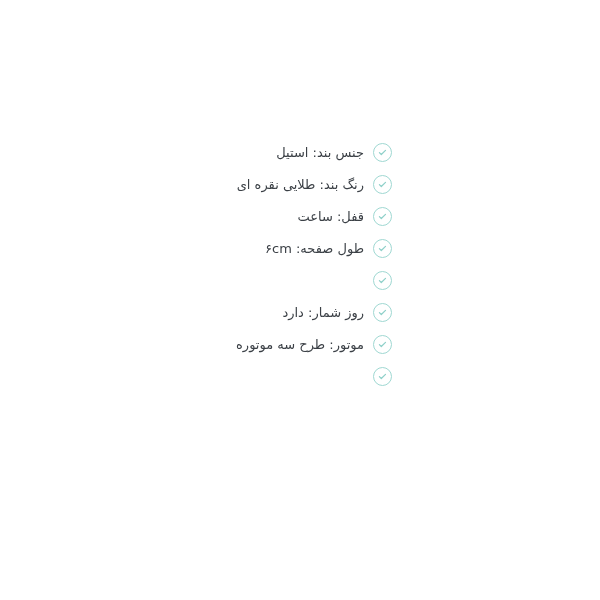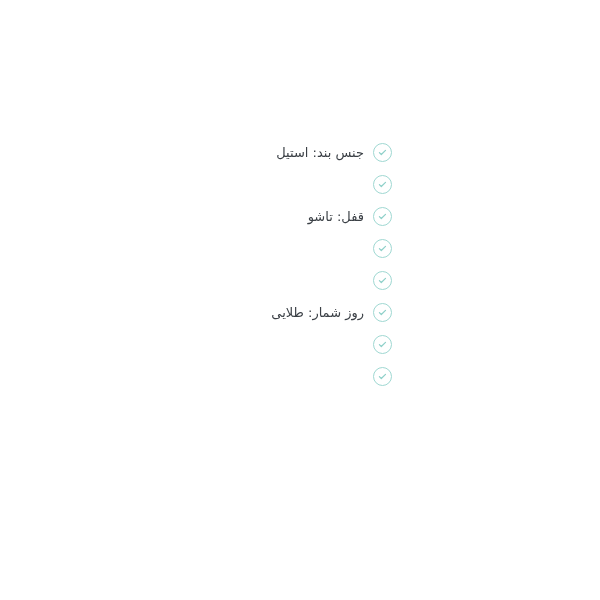--- a/index.html
+++ b/index.html
@@ -73,64 +73,67 @@
       </span>
       <span class="spec-text">جنس بند: استیل</span>
     </div>
 
     <div class="spec-row">
       <span class="check-icon">
         <svg width="11" height="11" viewBox="0 0 11 11" aria-hidden="true">
             <path d="M2.4 5.6 L4.3 7.5 L8.5 3.3" fill="none" stroke="#8ed0c9" stroke-width="1.2" stroke-linecap="round" stroke-linejoin="round"></path>
           </svg>
       </span>
+      <span class="spec-text">رنگ بند: طلایی نقره ای</span>
     </div>
 
 
     <div class="spec-row">
       <span class="check-icon">
         <svg width="11" height="11" viewBox="0 0 11 11" aria-hidden="true">
             <path d="M2.4 5.6 L4.3 7.5 L8.5 3.3" fill="none" stroke="#8ed0c9" stroke-width="1.2" stroke-linecap="round" stroke-linejoin="round"></path>
           </svg>
       </span>
-      <span class="spec-text">قفل: تاشو</span>
+      <span class="spec-text">قفل: ساعت</span>
     </div>
 
 
     <div class="spec-row">
       <span class="check-icon">
         <svg width="11" height="11" viewBox="0 0 11 11" aria-hidden="true">
             <path d="M2.4 5.6 L4.3 7.5 L8.5 3.3" fill="none" stroke="#8ed0c9" stroke-width="1.2" stroke-linecap="round" stroke-linejoin="round"></path>
           </svg>
       </span>
+      <span class="spec-text">طول صفحه: ۶cm</span>
     </div>
 
     <div class="spec-row">
       <span class="check-icon">
         <svg width="11" height="11" viewBox="0 0 11 11" aria-hidden="true">
             <path d="M2.4 5.6 L4.3 7.5 L8.5 3.3" fill="none" stroke="#8ed0c9" stroke-width="1.2" stroke-linecap="round" stroke-linejoin="round"></path>
           </svg>
       </span>
     </div>
 
     <div class="spec-row">
       <span class="check-icon">
         <svg width="11" height="11" viewBox="0 0 11 11" aria-hidden="true">
             <path d="M2.4 5.6 L4.3 7.5 L8.5 3.3" fill="none" stroke="#8ed0c9" stroke-width="1.2" stroke-linecap="round" stroke-linejoin="round"></path>
           </svg>
       </span>
-      <span class="spec-text">روز شمار: طلایی</span>
+      <span class="spec-text">روز شمار: دارد</span>
     </div>
 
     <div class="spec-row">
       <span class="check-icon">
         <svg width="11" height="11" viewBox="0 0 11 11" aria-hidden="true">
             <path d="M2.4 5.6 L4.3 7.5 L8.5 3.3" fill="none" stroke="#8ed0c9" stroke-width="1.2" stroke-linecap="round" stroke-linejoin="round"></path>
           </svg>
       </span>
+      <span class="spec-text">موتور: طرح سه موتوره</span>
     </div>
 
     <div class="spec-row">
       <span class="check-icon">
         <svg width="11" height="11" viewBox="0 0 11 11" aria-hidden="true">
             <path d="M2.4 5.6 L4.3 7.5 L8.5 3.3" fill="none" stroke="#8ed0c9" stroke-width="1.2" stroke-linecap="round" stroke-linejoin="round"></path>
           </svg>
       </span>
     </div>
 

